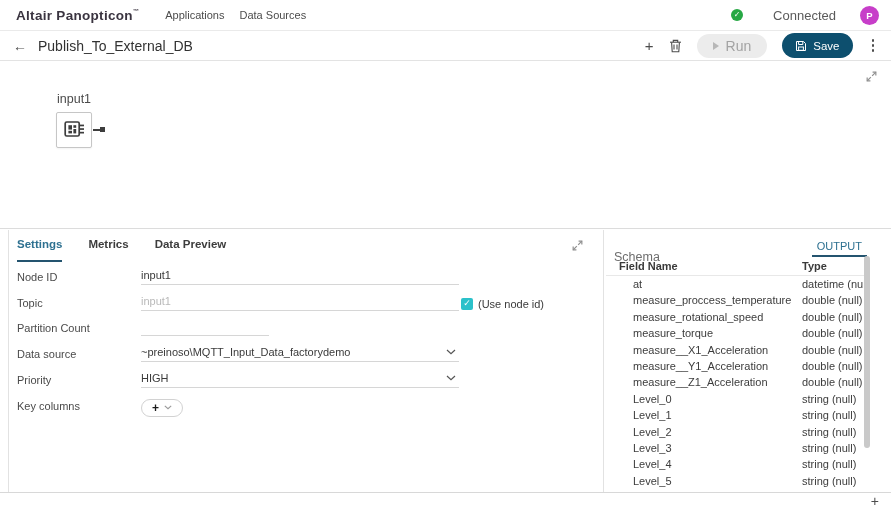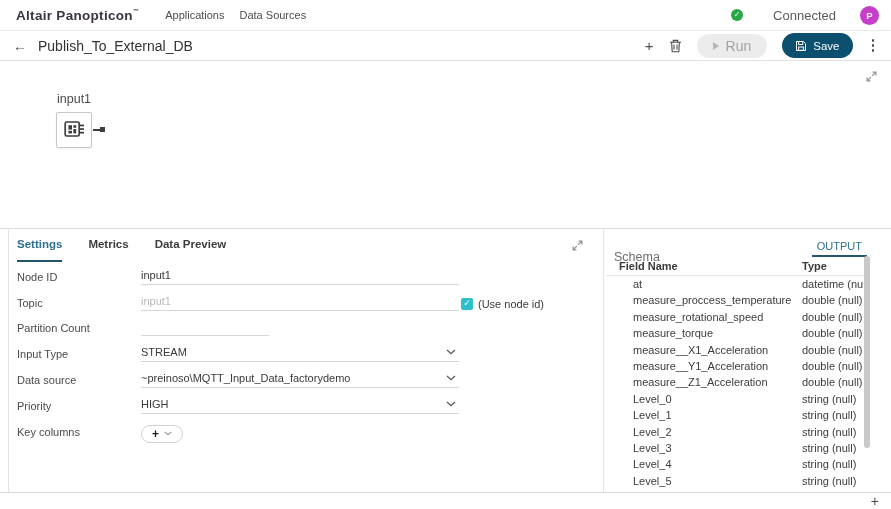--- a/index.html
+++ b/index.html
@@ -195,31 +195,20 @@
           <div class="chk-label">(Use node id)</div>
         </div>
 
         <div class="frow">
           <div class="flabel">Partition Count</div>
           <div class="fline short">
             <input class="fld" type="text" style="">
           </div>
         </div>
 
-        <div class="frow">
-          <div class="flabel">Input Type</div>
-          <div class="fline">
-            <span class="ddval">STREAM</span>
-            <span class="chev">
-              <svg width="10" height="6" viewBox="0 0 10 6" fill="none" stroke="#555" stroke-width="1.2">
-                  <path d="M1 1 L5 4.6 L9 1"></path>
-                </svg>
-            </span>
-          </div>
-        </div>
 
         <div class="frow">
           <div class="flabel">Data source</div>
           <div class="fline">
             <span class="ddval">~preinoso\MQTT_Input_Data_factorydemo</span>
             <span class="chev">
               <svg width="10" height="6" viewBox="0 0 10 6" fill="none" stroke="#555" stroke-width="1.2">
                   <path d="M1 1 L5 4.6 L9 1"></path>
                 </svg>
             </span>

